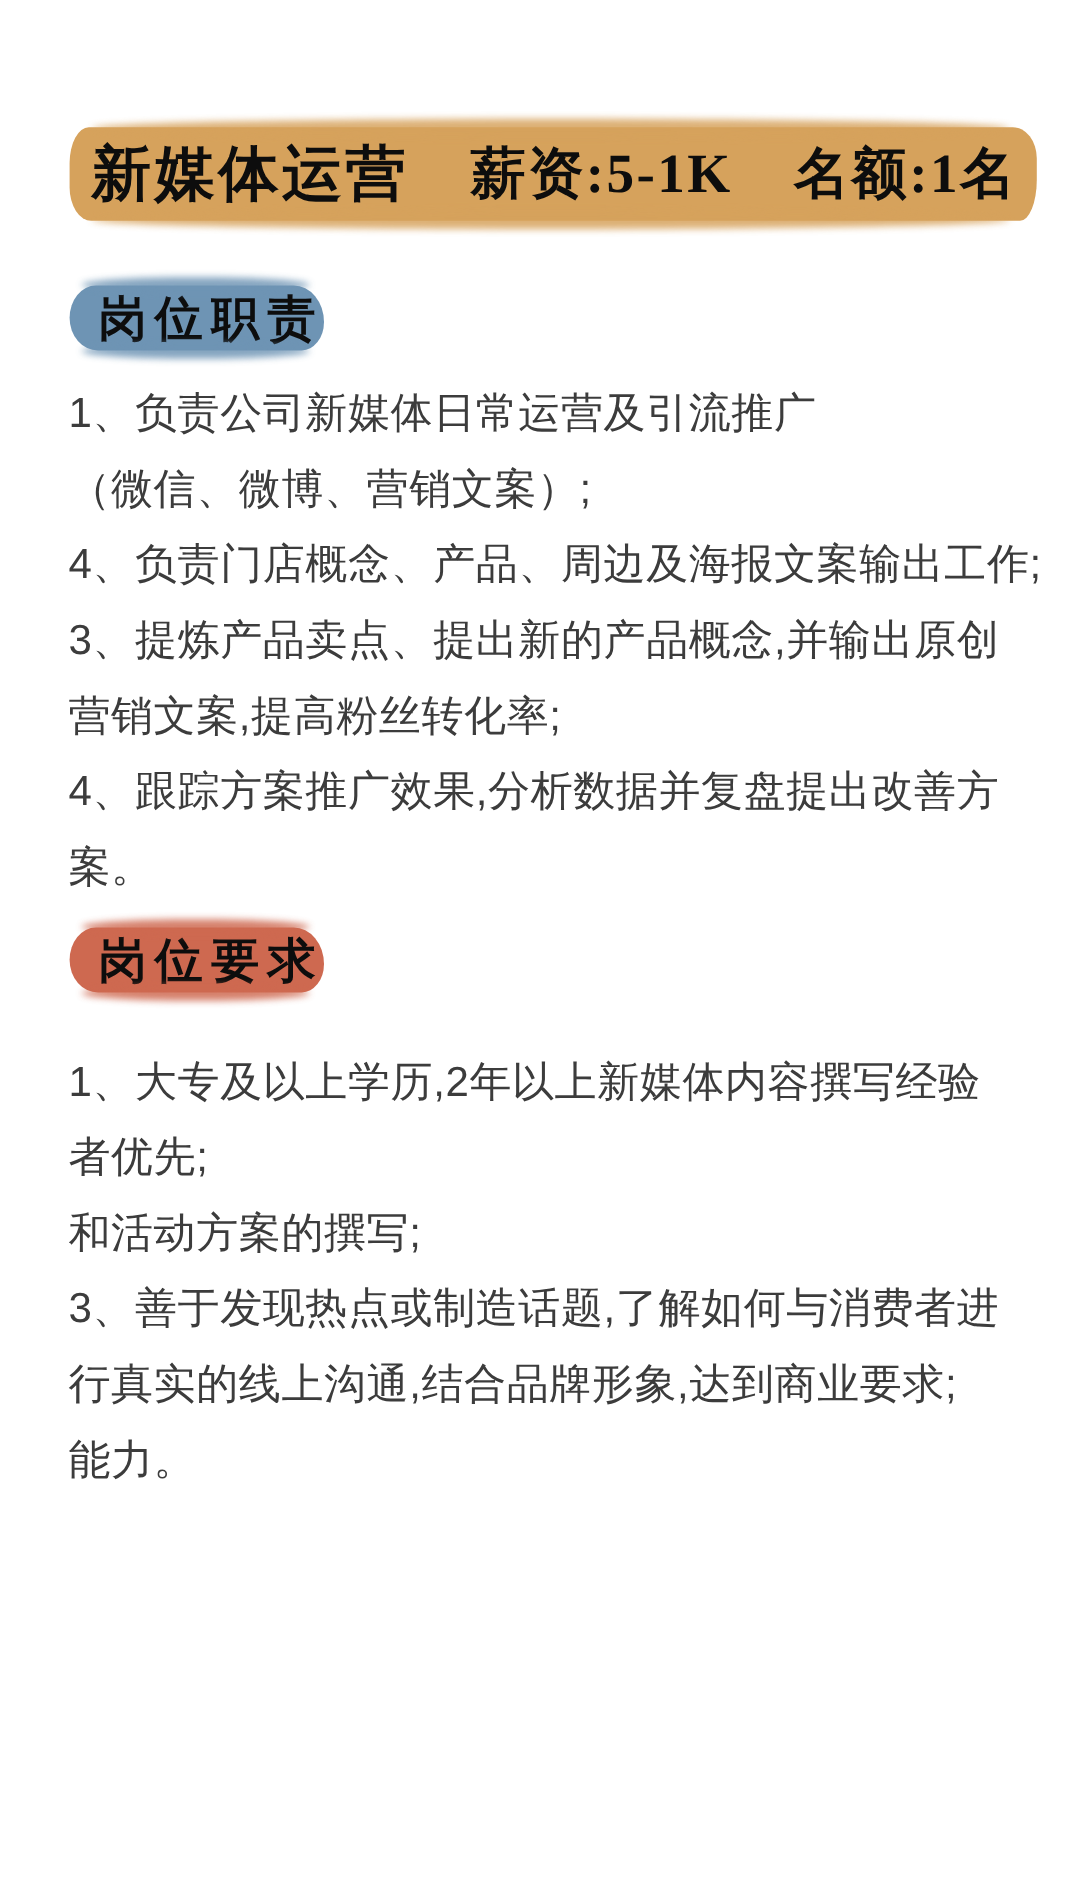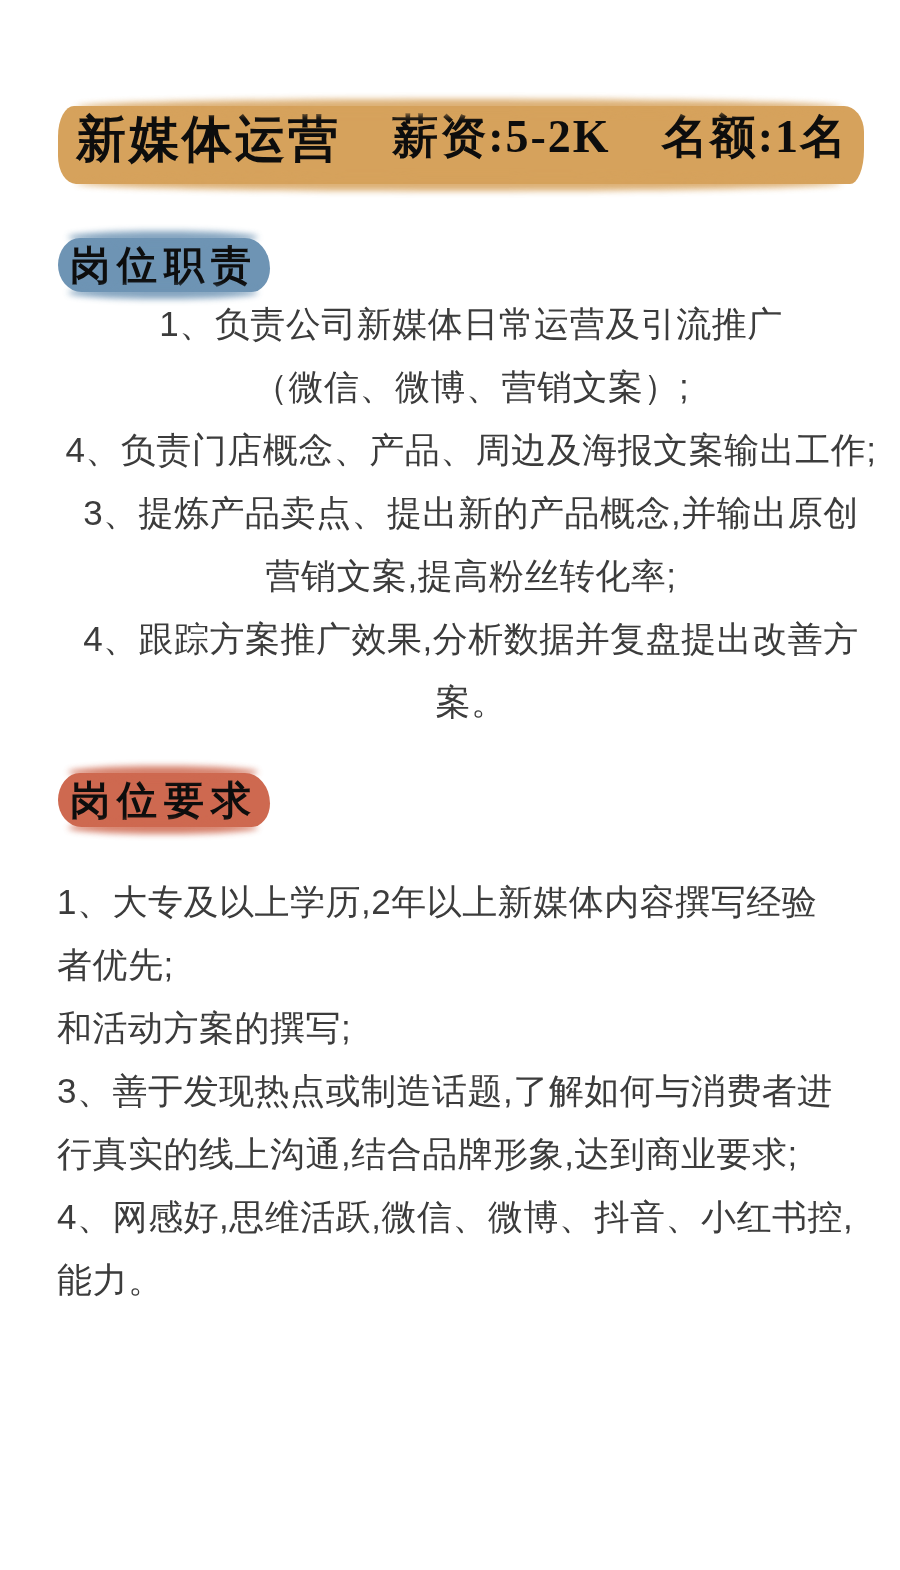--- a/index.html
+++ b/index.html
@@ -38,36 +38,36 @@
   }
   .brush::before { top: -7px; }
   .brush::after  { bottom: -7px; }
 
   
   .header-band {
     left: 58px; top: 106px;
     width: 806px; height: 78px;
     background: var(--header-band-bg);
     display: flex;
-    align-items: flex-start;
+    align-items: center;
     justify-content: space-between;
     padding: 0 16px 0 18px;
     font-family: "Liberation Serif", "DejaVu Serif", serif;
     font-weight: 900;
     color: var(--heading-text);
   }
   .header-band .job-title   { font-size: 50px; letter-spacing: 3px; }
   .header-band .band-detail { font-size: 46px; letter-spacing: 2px; }
 
   
   .badge {
     width: 212px; height: 54px;
     display: flex;
     align-items: center;
-    justify-content: center;
+    justify-content: flex-end;
     font-family: "Liberation Serif", "DejaVu Serif", serif;
     font-weight: 900;
     font-size: 40px;
     letter-spacing: 7px;
     color: var(--heading-text);
     border-radius: 26px 30px 22px 28px / 32px 36px 28px 32px;
   }
   .badge::before, .badge::after { left: 10px; right: 12px; height: 13px; }
   .badge-responsibilities {
     left: 58px; top: 238px;
@@ -82,31 +82,31 @@
   .lines {
     position: absolute;
     left: 57px;
     width: 828px;
     color: var(--body-text);
     font-size: 35px;
     line-height: 63px;
     letter-spacing: 0.5px;
     white-space: nowrap;
   }
-  .lines-responsibilities { top: 292px; text-align: center; }
+  .lines-responsibilities { top: 313px; }
   .lines-requirements     { top: 870px; }
 </style>
 </head>
 <body>
 
 <div class="page">
 
   <div class="brush header-band">
     <span class="job-title">新媒体运营</span>
-    <span class="band-detail">薪资:5-2K</span>
+    <span class="band-detail">薪资:5-1K</span>
     <span class="band-detail">名额:1名</span>
   </div>
 
   <div class="brush badge badge-responsibilities">
     <span>岗位职责</span>
   </div>
 
   <div class="lines lines-responsibilities">
     <div>1、负责公司新媒体日常运营及引流推广</div>
     <div>（微信、微博、营销文案）;</div>
@@ -120,17 +120,16 @@
   <div class="brush badge badge-requirements">
     <span>岗位要求</span>
   </div>
 
   <div class="lines lines-requirements">
     <div>1、大专及以上学历,2年以上新媒体内容撰写经验</div>
     <div>者优先;</div>
     <div>和活动方案的撰写;</div>
     <div>3、善于发现热点或制造话题,了解如何与消费者进</div>
     <div>行真实的线上沟通,结合品牌形象,达到商业要求;</div>
-    <div>4、网感好,思维活跃,微信、微博、抖音、小红书控,</div>
     <div>能力。</div>
   </div>
 
 </div>
 
 </body></html>

